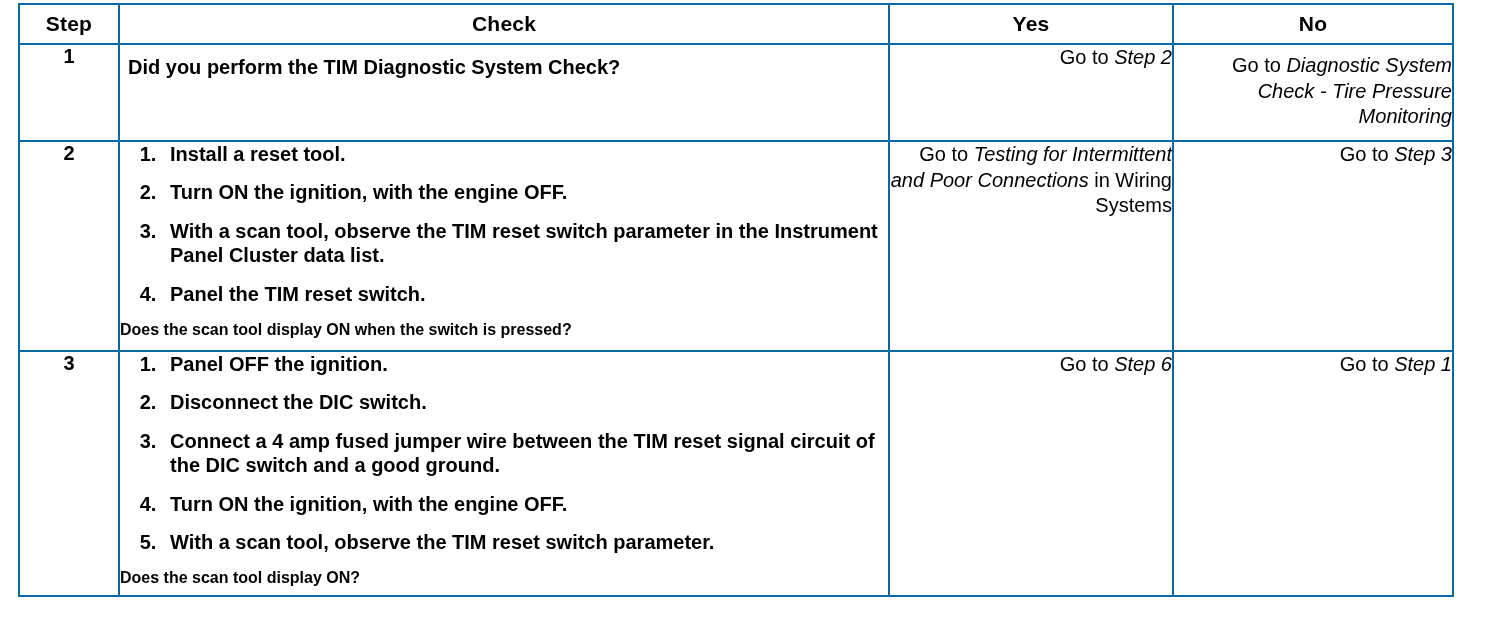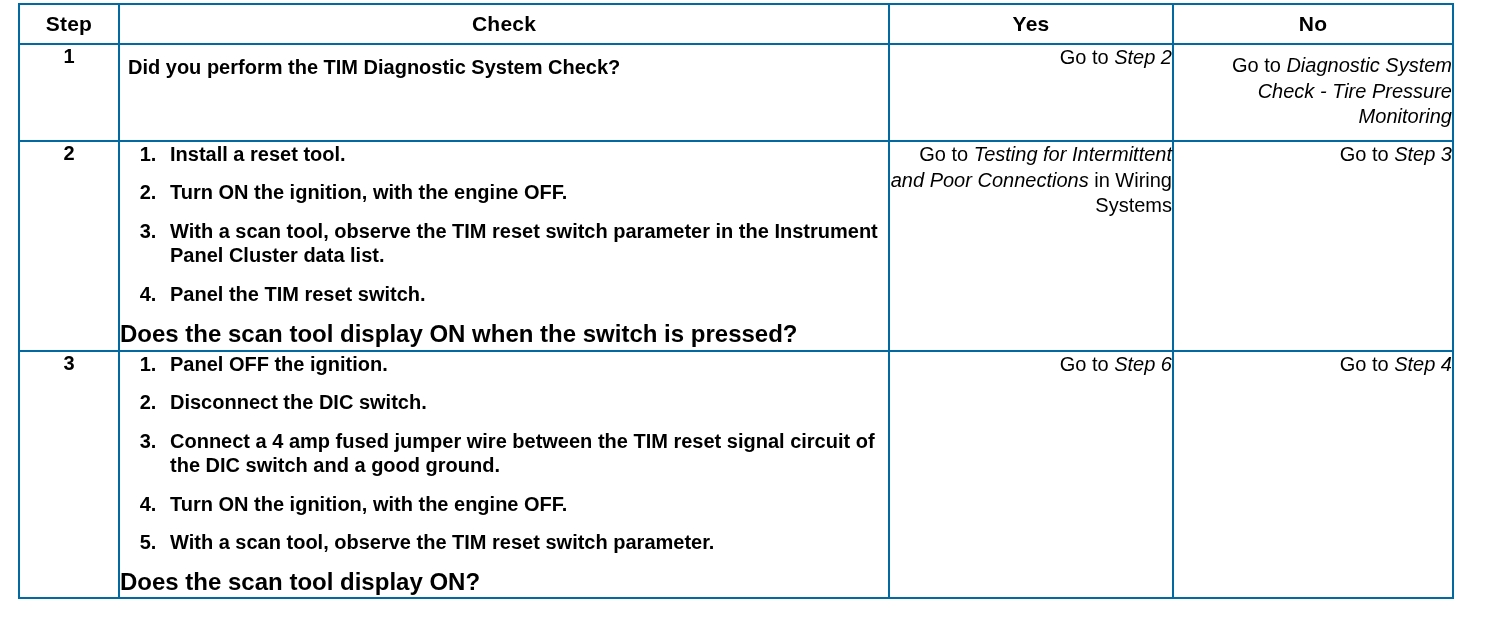--- a/index.html
+++ b/index.html
@@ -97,21 +97,21 @@
   ol.steps > li {
     font-size: 20px;
     line-height: 1.22;
     margin-bottom: 14px;
     padding-left: 8px;
   }
   ol.steps > li:last-child { margin-bottom: 0; }
   ol.steps > li .li-text { display: block; }
 
   .tail-q {
-    font-size: 24px;
+    font-size: 16px;
     font-weight: bold;
     line-height: 1.2;
     margin: 14px 0 0 0;
   }
 
   
   .ans-cell {
     font-size: 20px;
     text-align: right;
     vertical-align: bottom;
@@ -200,18 +200,18 @@
               <li>
                 <span class="li-text">Turn ON the ignition, with the engine OFF.</span>
               </li>
               <li>
                 <span class="li-text">With a scan tool, observe the TIM reset switch parameter.</span>
               </li>
             </ol>
           <p class="tail-q">Does the scan tool display ON?</p>
         </td>
         <td class="ans-cell"><span>Go to </span><span class="it">Step 6</span></td>
-        <td class="ans-cell"><span>Go to </span><span class="it">Step 4</span></td>
+        <td class="ans-cell"><span>Go to </span><span class="it">Step 1</span></td>
       </tr>
     </tbody>
   </table>
 
 </div>
 
 </body></html>

